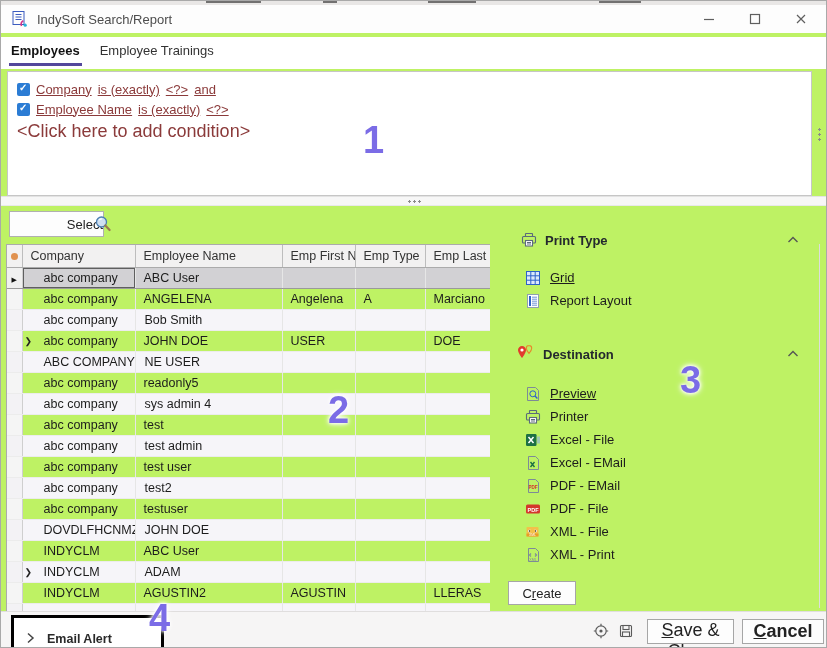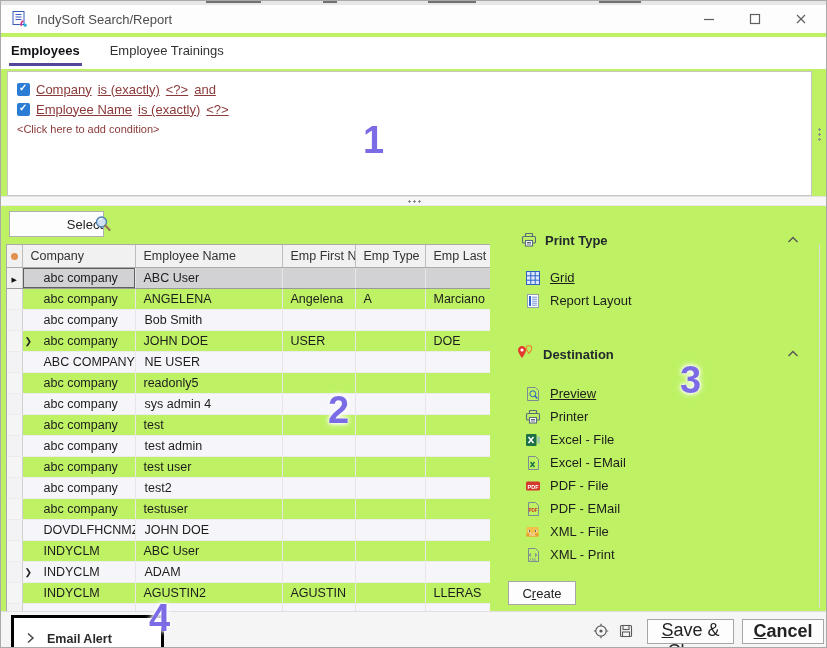--- a/index.html
+++ b/index.html
@@ -15,33 +15,33 @@
   
   .titlebar { position:absolute; left:0; top:4px; width:100%; height:28px; background:#fdfdfd;
               display:flex; align-items:center; padding:0 10px; }
   .titlebar .app-ic { margin-right:8px; display:flex; }
   .title-text { font-size:13px; color:#4d4d4d; }
   .win-controls { margin-left:auto; display:flex; align-items:center; gap:32px; padding-right:8px; }
   .win-btn { width:14px; height:14px; display:flex; align-items:center; justify-content:center; }
 
   
   .tabbar { position:absolute; left:0; top:36px; width:100%; height:32px; display:flex;
-            align-items:flex-start; padding-left:8px; gap:26px; background:#fff; }
+            align-items:flex-start; padding-left:8px; gap:16px; background:#fff; }
   .tab { font-size:13px; color:#333; padding:6px 2px 8px 2px; position:relative; }
   .tab.active { font-weight:bold; color:#111; }
   .tab.active::after { content:""; position:absolute; left:0; right:0; bottom:0; height:3px; background:#53479b; }
 
   
   .cond-panel { position:absolute; left:6px; top:70px; width:805px; height:125px;
                 border:1px solid #c6c6c6; background:#fff; padding:7px 9px; }
   .cond-row { display:flex; align-items:center; gap:6px; height:20px; }
   .checkbox { width:13px; height:13px; background:#2b7cd4; border-radius:2px; position:relative; flex:0 0 13px; }
   .checkbox::after { content:"✓"; position:absolute; left:2px; top:-1px; color:#fff; font-size:10px; font-weight:bold; }
   .clink { font-size:13px; color:#8b3a3a; text-decoration:underline; cursor:pointer; }
-  .add-cond { font-size:11px; color:#8b3a3a; margin-top:2px; display:inline-block; cursor:pointer; }
+  .add-cond { font-size:18px; color:#8b3a3a; margin-top:2px; display:inline-block; cursor:pointer; }
   .cond-grip { position:absolute; left:813px; top:70px; width:10px; height:125px; display:flex;
                align-items:center; justify-content:center; }
   .grip-dots-v { width:5px; height:14px;
     background:radial-gradient(circle, #8a8a8a 1px, transparent 1.3px); background-size:5px 5px; }
   .grip-dots-h { width:14px; height:5px;
     background:radial-gradient(circle, #8a8a8a 1px, transparent 1.3px); background-size:5px 5px; }
 
   
   .splitter { position:absolute; left:0; top:195px; width:100%; height:10px; background:#f7f7f7;
               border-top:1px solid #e3e3e3; border-bottom:1px solid #e9e9e9;
@@ -456,35 +456,35 @@
     <span class="icon-slot">
             <svg width="16" height="16" viewBox="0 0 16 16" fill="none">
               <path d="M3.5 1.5h7l3 3v10h-10z" stroke="#7d8b97"></path>
               <path d="M5.5 7l4 5M9.5 7l-4 5" stroke="#1d7044" stroke-width="1.4"></path>
             </svg>
           </span>
     <span class="item-label">Excel - EMail</span>
   </div>
         <div class="plist-item">
     <span class="icon-slot">
+            <svg width="16" height="16" viewBox="0 0 16 16" fill="none">
+              <path d="M3.5 1.5h7l3 3v10h-10z" stroke="#7d8b97"></path>
+              <text x="8" y="10.5" font-size="4.6" fill="#d4372c" text-anchor="middle" font-family="Liberation Sans, sans-serif" font-weight="bold">PDF</text>
+            </svg>
+          </span>
+    <span class="item-label">PDF - EMail</span>
+  </div>
+        <div class="plist-item">
+    <span class="icon-slot">
             <svg width="16" height="16" viewBox="0 0 16 16">
               <rect x="1" y="3.5" width="14" height="9" rx="1.5" fill="#d4372c"></rect>
               <text x="8" y="10.5" font-size="5.5" fill="#fff" text-anchor="middle" font-family="Liberation Sans, sans-serif" font-weight="bold">PDF</text>
             </svg>
           </span>
     <span class="item-label">PDF - File</span>
-  </div>
-        <div class="plist-item">
-    <span class="icon-slot">
-            <svg width="16" height="16" viewBox="0 0 16 16" fill="none">
-              <path d="M3.5 1.5h7l3 3v10h-10z" stroke="#7d8b97"></path>
-              <text x="8" y="10.5" font-size="4.6" fill="#d4372c" text-anchor="middle" font-family="Liberation Sans, sans-serif" font-weight="bold">PDF</text>
-            </svg>
-          </span>
-    <span class="item-label">PDF - EMail</span>
   </div>
         <div class="plist-item">
     <span class="icon-slot">
             <svg width="16" height="16" viewBox="0 0 16 16">
               <rect x="1.5" y="3" width="12" height="9.5" rx="1" fill="#f3c04a"></rect>
               <rect x="1.5" y="9.5" width="12" height="3" fill="#e89c27"></rect>
               <path d="M4.8 5.5 3.3 7l1.5 1.5M10.2 5.5 11.7 7l-1.5 1.5" stroke="#fff" stroke-width="1"></path>
               <text x="7.5" y="12.1" font-size="3.4" fill="#fff" text-anchor="middle" font-family="Liberation Sans, sans-serif">XML</text>
             </svg>
           </span>

